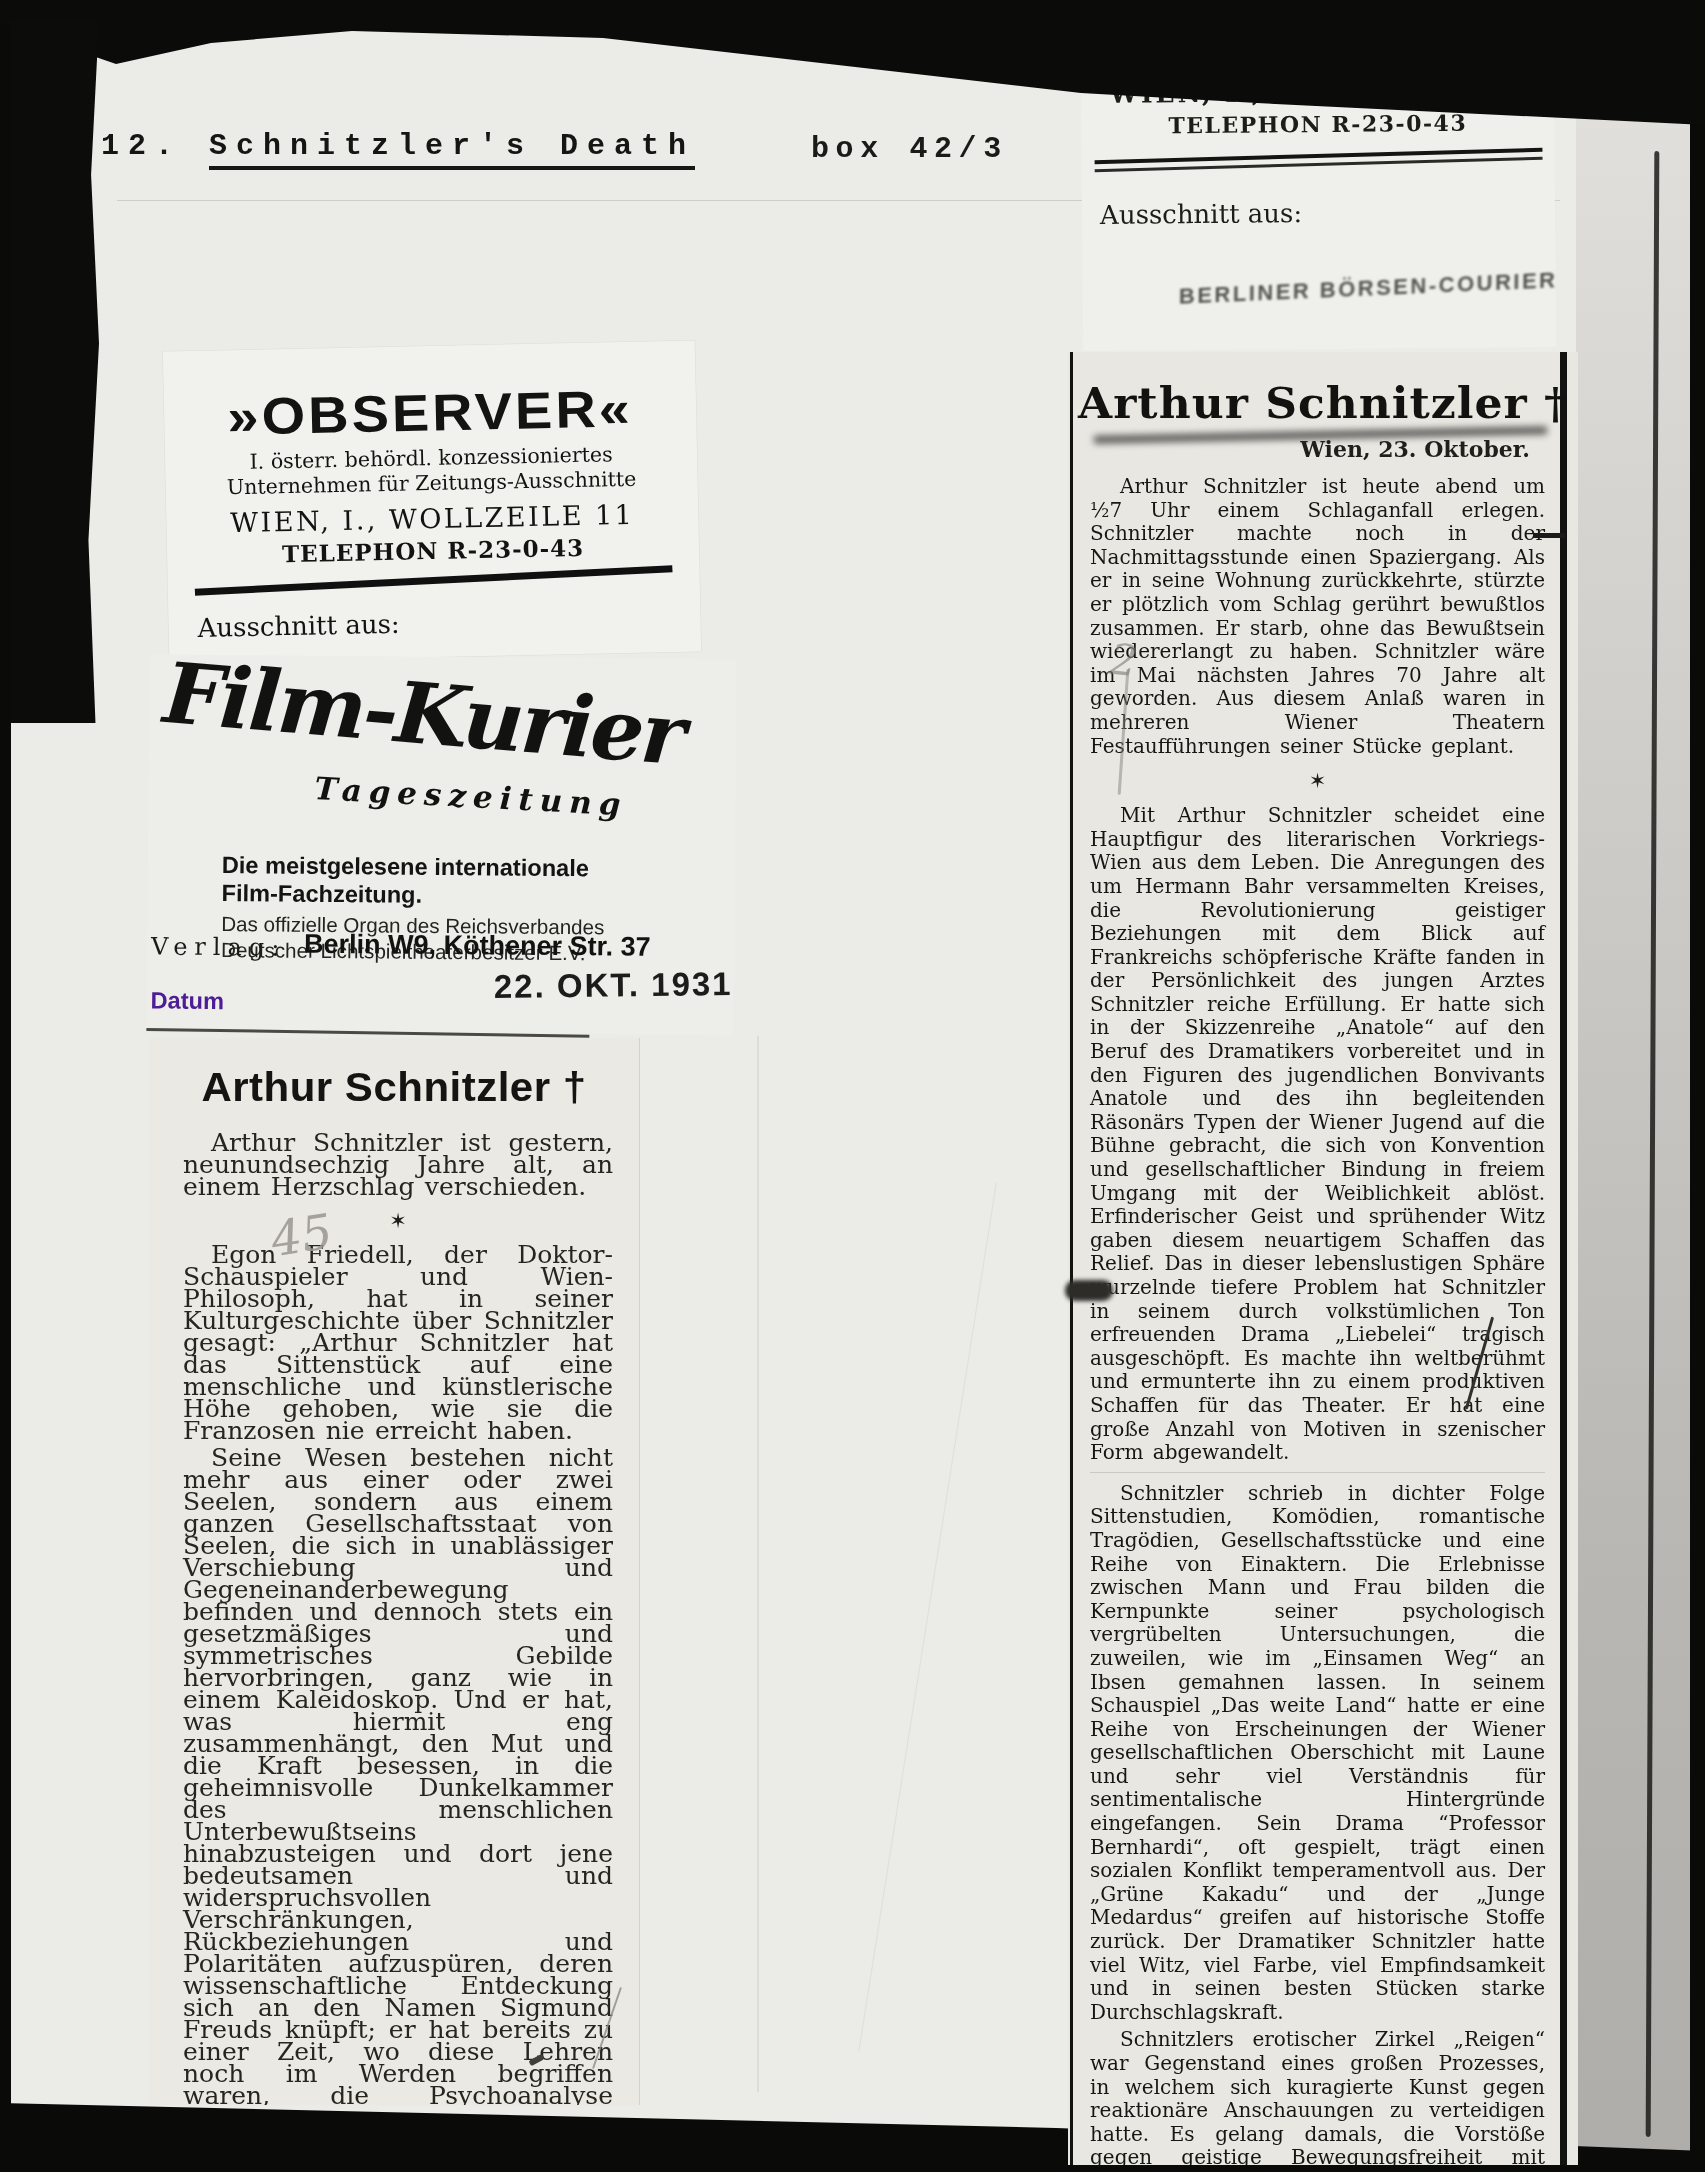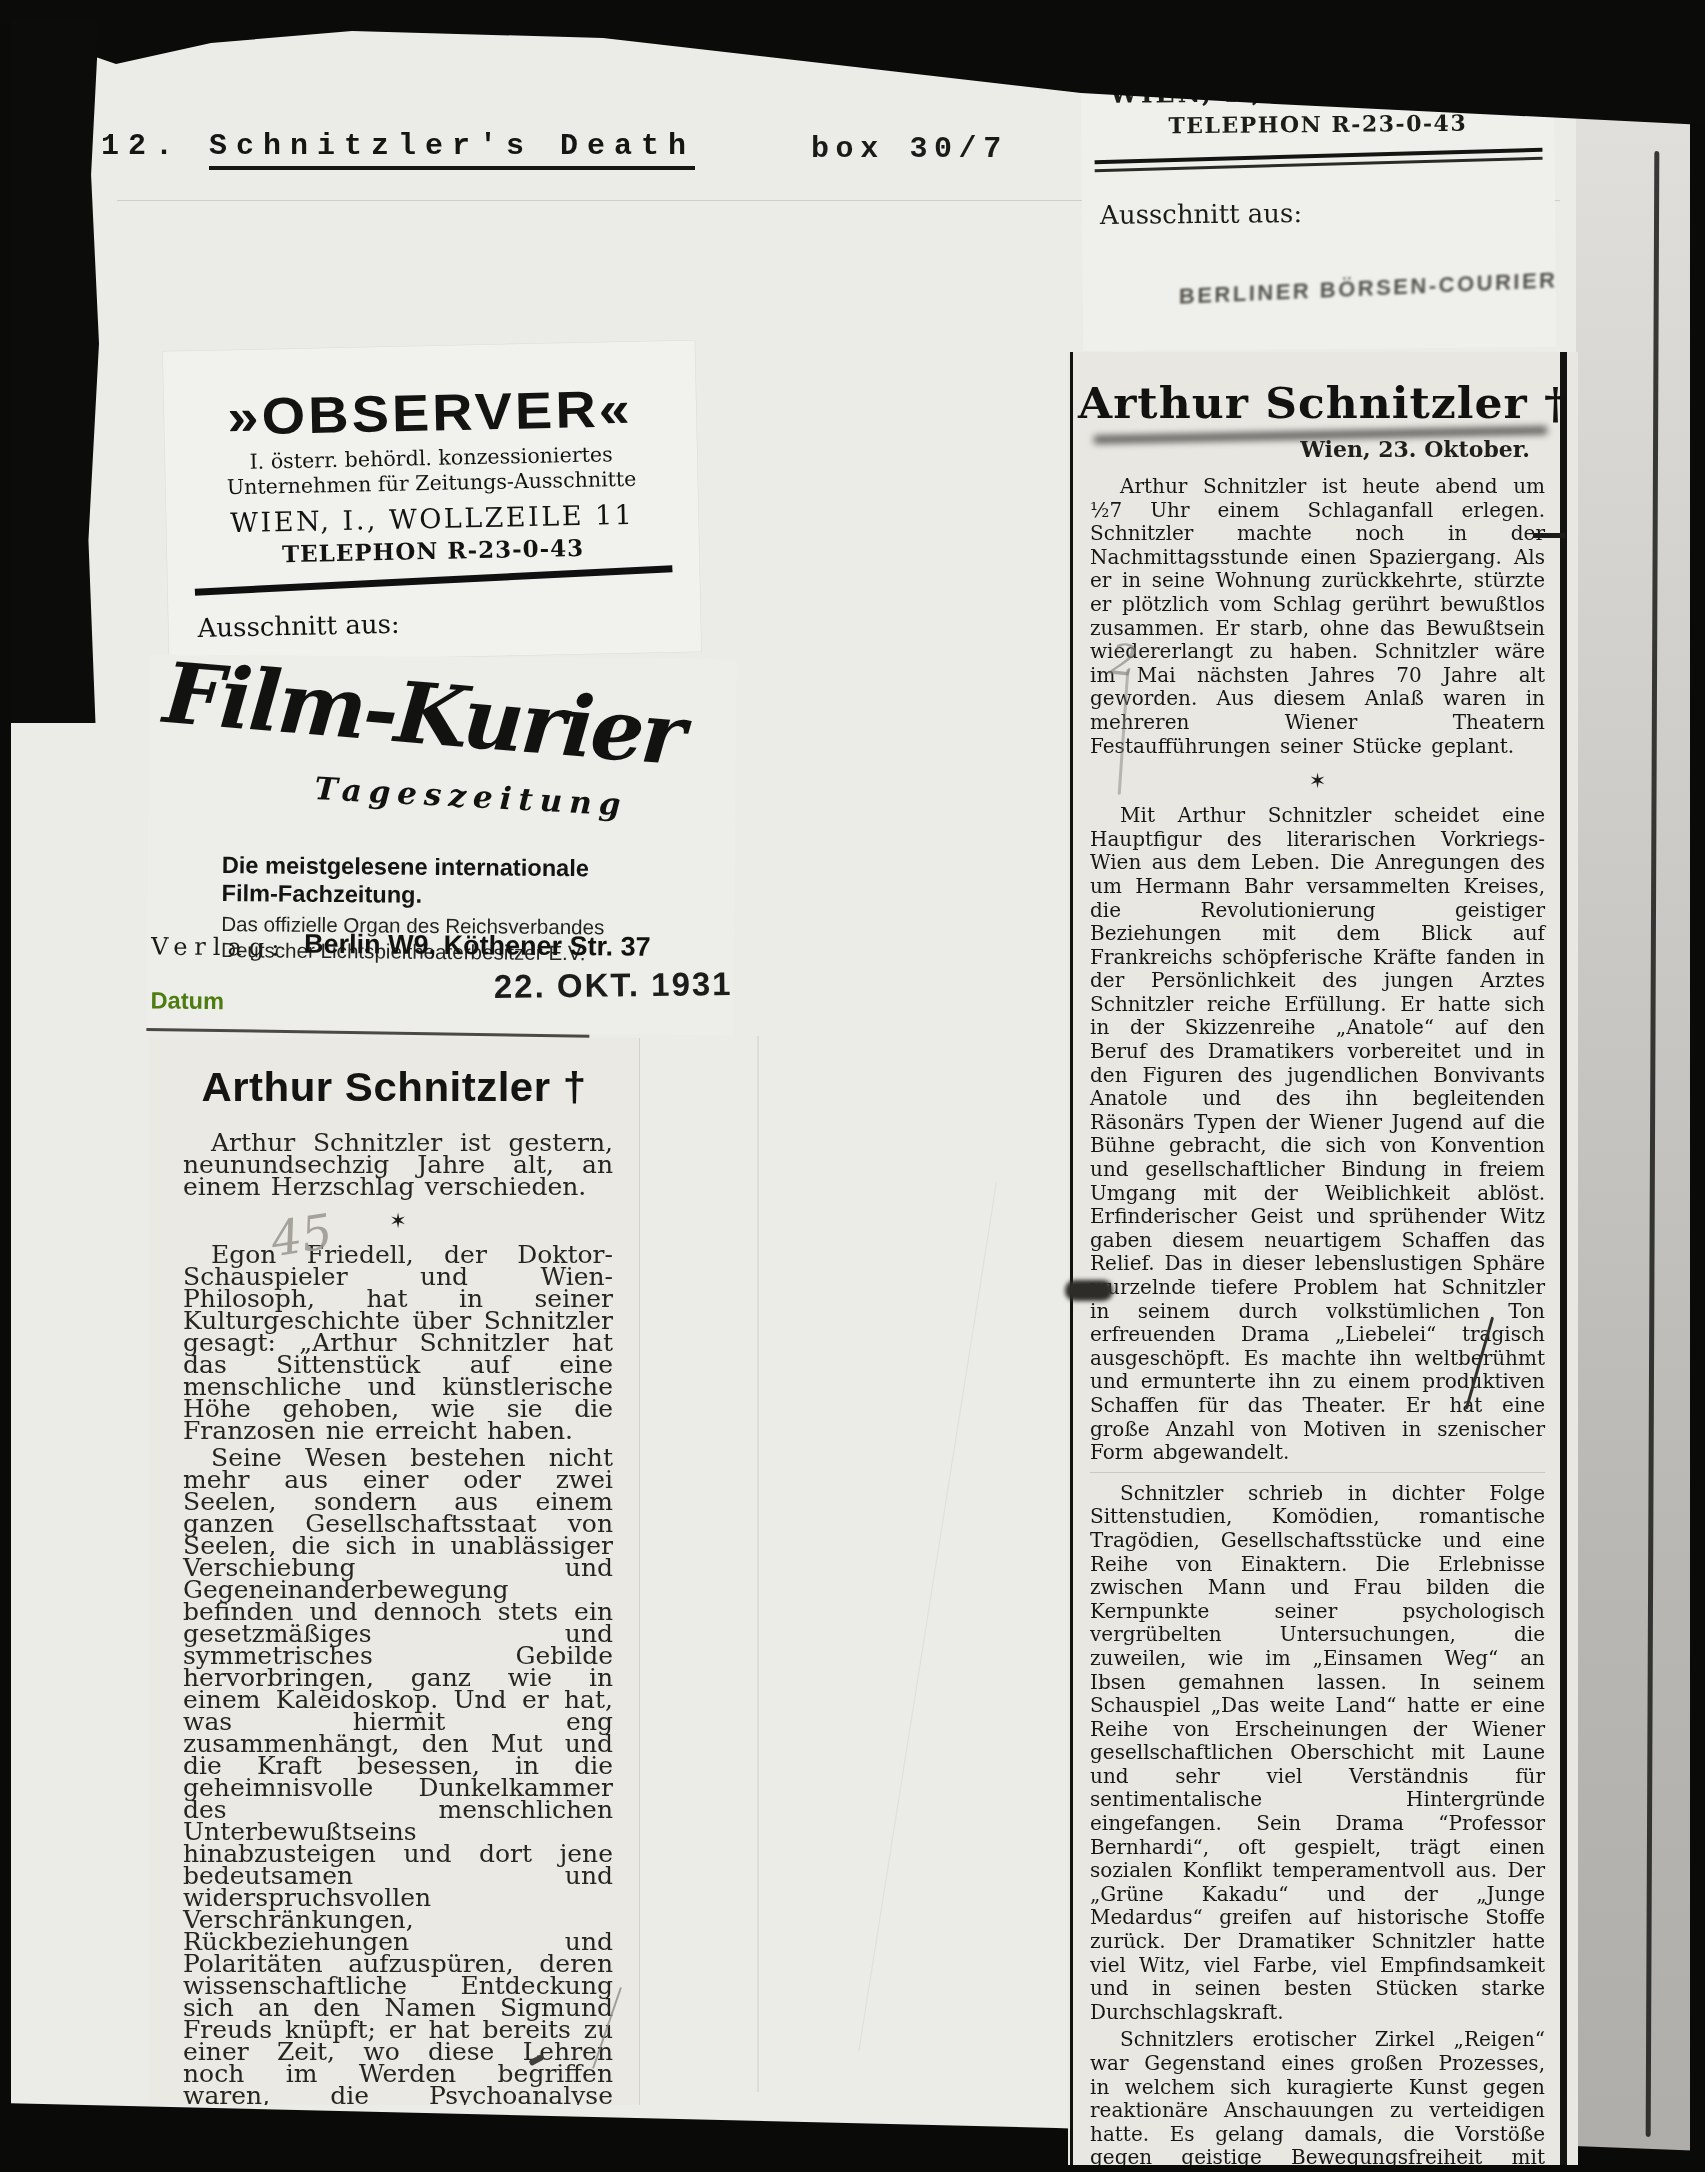--- a/index.html
+++ b/index.html
@@ -48,21 +48,21 @@
       transform:rotate(.5deg);color:#121211;}
   #filmkurier .edge{position:absolute;left:0px;bottom:-2px;width:443px;height:3px;background:#4a4944;transform:rotate(.4deg);}
   #fk-masthead{position:absolute;left:14px;top:9px;width:563px;font-size:84px;font-weight:700;font-style:italic;
       letter-spacing:-3px;transform:rotate(4.2deg);white-space:nowrap;}
   #fk-sub{position:absolute;left:166px;top:121px;font-size:31px;font-weight:700;font-style:italic;
       letter-spacing:7px;transform:rotate(2.5deg);}
   .fk-tag{position:absolute;left:74px;font-family:"Liberation Sans",sans-serif;font-weight:700;font-size:23.6px;color:#141413;}
   .fk-organ{position:absolute;left:74px;font-family:"Liberation Sans",sans-serif;font-weight:400;font-size:20.6px;color:#23231f;}
   #fk-verlag{position:absolute;left:4px;top:278px;font-size:24px;letter-spacing:7px;color:#1a1a18;}
   #fk-verlag-val{position:absolute;left:157px;top:273px;font-family:"Liberation Sans",sans-serif;font-weight:700;font-size:27px;color:#121211;}
-  #fk-datum{position:absolute;left:4px;top:333px;font-family:"Liberation Sans",sans-serif;font-weight:700;font-size:23.6px;color:#4d7c0f;}
+  #fk-datum{position:absolute;left:4px;top:333px;font-family:"Liberation Sans",sans-serif;font-weight:700;font-size:23.6px;color:#4c1d95;}
   #fk-stamp{position:absolute;left:347px;top:308px;font-family:"Liberation Sans",sans-serif;font-weight:700;
       font-size:33px;letter-spacing:2px;color:#1c1c1a;transform:rotate(-1.2deg);}
 
   
   #left-art{left:149px;top:1038px;width:490px;height:1067px;background:#eae9e4;z-index:10;
       border-right:1.5px solid #d3d2cc;overflow:hidden;}
   #left-art .hl{margin-top:26px;text-align:center;font-family:"Liberation Sans",sans-serif;font-weight:700;
       font-size:42px;letter-spacing:0.5px;color:#141413;transform:scaleY(.95);}
   #left-art .body{margin:20px 26px 0 34px;}
   #left-art p{margin:0 0 5px 0;font-size:25px;line-height:22px;text-align:justify;
@@ -124,21 +124,21 @@
   <div id="torn-edge" class="abs"></div>
   <div id="right-black-strip" class="abs"></div>
   <div class="abs crease-v" style="left:757px;top:1036px;height:1056px;"></div>
   <div class="abs crease-d" style="left:996px;top:1182px;height:880px;"></div>
   <div id="header-rule" class="abs"></div>
 
   <div id="tw-header" class="abs">
     <span>12.</span>
     <span class="u">Schnitzler's Death</span>
   </div>
-  <div id="tw-box" class="abs">box 30/7</div>
+  <div id="tw-box" class="abs">box 42/3</div>
 
   <div id="observer" class="abs">
     <div class="brand">»OBSERVER«</div>
     <div class="sub">I. österr. behördl. konzessioniertes</div>
     <div class="sub">Unternehmen für Zeitungs-Ausschnitte</div>
     <div class="city">WIEN, I., WOLLZEILE 11</div>
     <div class="phone">TELEPHON R-23-0-43</div>
     <div class="rule"></div>
     <div class="cut">Ausschnitt aus:</div>
   </div>

